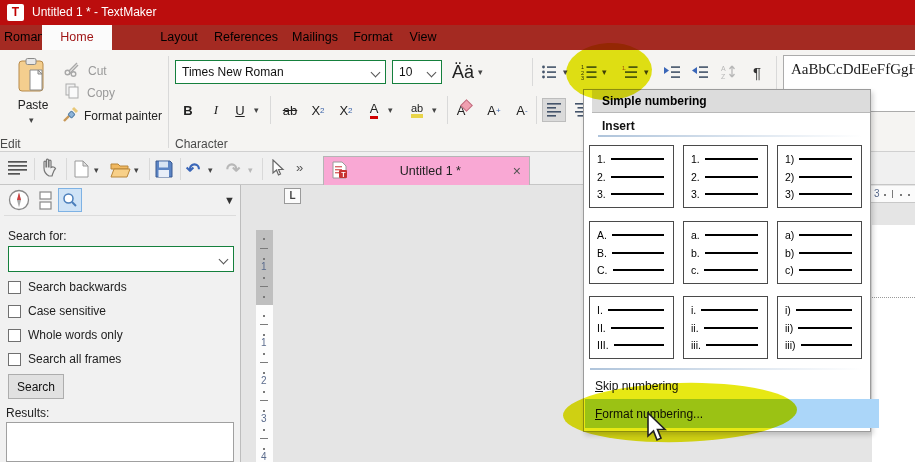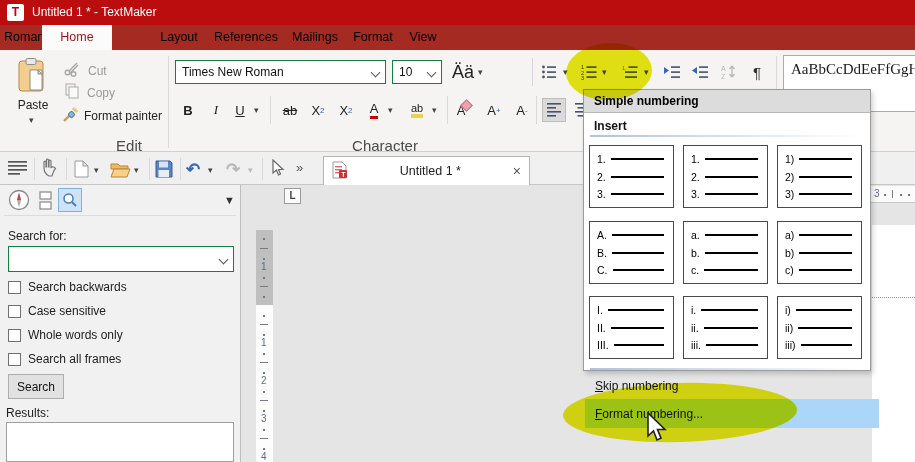--- a/index.html
+++ b/index.html
@@ -13,44 +13,44 @@
        border-bottom:1.4px solid #555;transform:rotate(45deg);}
   .tri{color:#444;font-size:9px;line-height:9px;}
   .sep{width:1px;background:#D9D9D9;}
   
   .titlebar{left:0;top:0;width:915px;height:25px;background:#BB0D0D;color:#fff;}
   .menubar{left:0;top:25px;width:915px;height:25px;background:#A42A22;color:#fff;}
   .menutab{top:25px;height:25px;line-height:25px;text-align:center;font-size:12.5px;cursor:default;}
   .menutab.active{background:#FBFBFB;color:#9E1212;}
   
   .ribbon{left:0;top:50px;width:915px;height:102px;background:#F5F4F2;border-bottom:1px solid #D0D0D0;box-sizing:border-box;}
-  .glabel{font-size:15px;color:#4a4a4a;text-align:center;margin-left:45px;}
+  .glabel{font-size:12px;color:#4a4a4a;}
   .combo{background:#fff;border:1px solid #15803d;box-sizing:border-box;font-size:12px;color:#111;
          display:flex;align-items:center;padding:0 6px;}
   .combo .chv{margin-left:auto;}
   .rbtn{display:flex;align-items:center;justify-content:center;font-size:13px;color:#222;}
   .gray{color:#9a9a9a;}
   sub,sup{font-size:8px;color:#3A62A8;}
   
   .toolrow{left:0;top:152px;width:915px;height:33px;background:#F0F0F0;border-bottom:1px solid #C6C6C6;box-sizing:border-box;}
-  .doctab{background:#ffffff;border:1px solid #B5B5B5;border-bottom:none;box-sizing:border-box;
+  .doctab{background:#f9a8d4;border:1px solid #B5B5B5;border-bottom:none;box-sizing:border-box;
           display:flex;align-items:center;font-size:12.5px;color:#222;}
   
   .sidebar{left:0;top:185px;width:240px;height:277px;background:#F1F1F1;}
   .cb{width:13px;height:13px;background:#fff;border:1px solid #707070;box-sizing:border-box;}
   .cblabel{font-size:12px;color:#222;}
   .btn{background:#E1E1E1;border:1px solid #ADADAD;box-sizing:border-box;display:flex;align-items:center;justify-content:center;font-size:12px;color:#111;}
   .selicon{background:#CFE3F6;border:1px solid #7EB2E4;box-sizing:border-box;}
   
   .ruler-num{font-size:10px;color:#5a6b8c;}
   .tkd{width:2px;height:2px;background:#7a7a7a;}
   .tkl{width:8px;height:1px;background:#7a7a7a;}
   
-  .panel{left:583px;top:89px;width:288px;height:282px;background:#fff;border:1px solid #9B9B9B;
-         box-sizing:border-box;box-shadow:2px 3px 5px rgba(0,0,0,.18);z-index:20;}
+  .panel{left:583px;top:89px;width:288px;height:343px;background:#fff;border:1px solid #9B9B9B;
+         box-sizing:border-box;box-shadow:2px 3px 5px rgba(0,0,0,.18);z-index:20;padding-left:8px;}
   .panel-h{background:#DCDCDC;border-bottom:1px solid #B8B8B8;font-weight:bold;font-size:12px;color:#000;
            line-height:22px;padding-left:10px;}
   .gradline{height:2px;background:linear-gradient(to right,#AFC4DB,rgba(175,196,219,0));}
   .tile{width:85px;height:63px;border:1px solid #4A4A4A;background:#fff;box-sizing:border-box;
         display:flex;flex-direction:column;justify-content:space-evenly;padding:2px 0;}
   .trow{display:flex;align-items:center;font-size:10.5px;color:#000;padding-left:7px;}
   .trow i{flex:1;height:2px;background:#000;margin:0 9px 0 5px;}
   .mitem{font-size:12px;color:#111;display:flex;align-items:center;padding-left:10px;}
   .u{text-decoration:underline;}
   .hl-format{background:#ABD6F9;}

